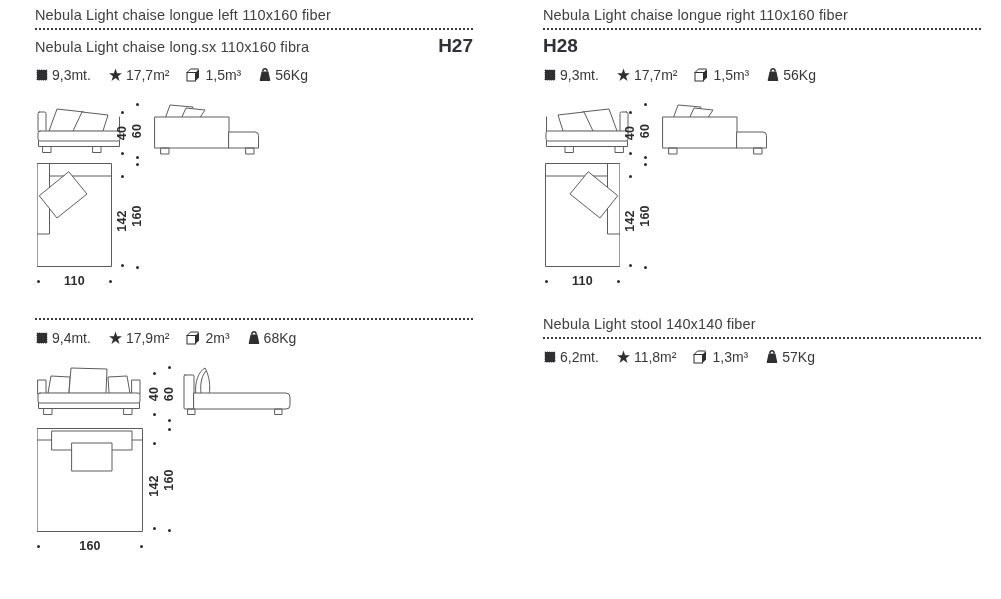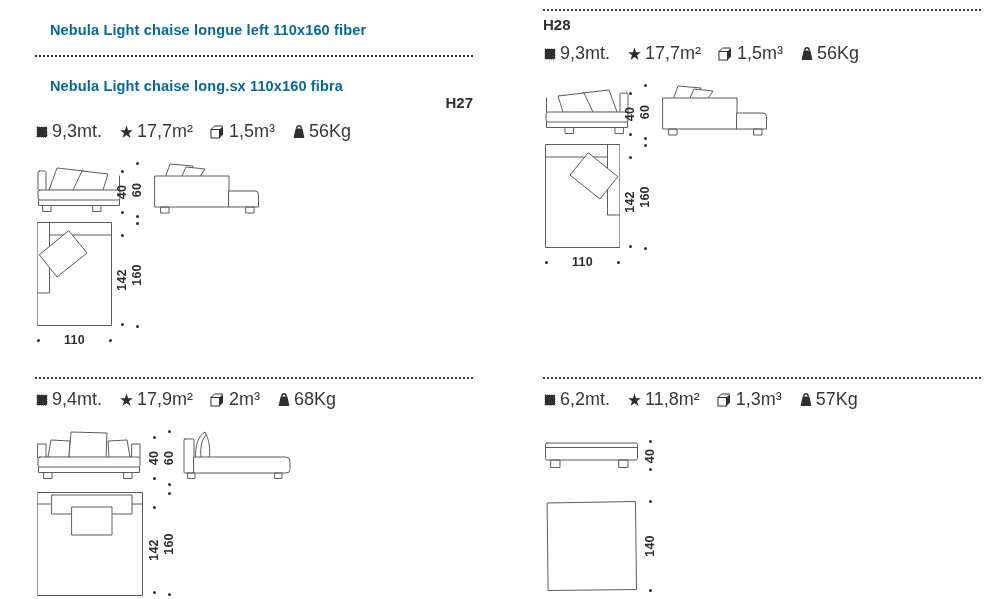--- a/index.html
+++ b/index.html
@@ -2,26 +2,26 @@
 <html><head>
 <meta charset="utf-8">
 <style>
   * { box-sizing: border-box; }
   html,body { margin:0; padding:0; background:#fff; }
   body { width:1001px; height:599px; font-family:"Liberation Sans", sans-serif; overflow:hidden; }
   .page { width:1001px; height:599px; padding:6px 20px 0 35px;
           display:grid; grid-template-columns:438px 438px; column-gap:70px; row-gap:22px;
           align-content:start; overflow:hidden; }
   .prod-head { width:438px; }
-  .t-en, .t-it { margin:15px; font-size:14.5px; line-height:19px; font-weight:700; color:#0369a1; letter-spacing:0.15px; }
+  .t-en, .t-it { margin:0; font-size:14.5px; line-height:19px; font-weight:400; color:#404040; letter-spacing:0.15px; }
   .dotline { border-top:2px dotted #3b3b3e; margin-top:3px; height:0; }
   .t-row { display:flex; justify-content:space-between; align-items:flex-end; margin-top:5px; }
-  .code { font-size:15px; font-weight:700; color:#303036; }
+  .code { font-size:19px; font-weight:700; color:#303036; }
   .specs { display:flex; align-items:center; gap:17px; margin-top:10px; }
-  .spec { display:inline-flex; align-items:center; gap:3px; font-size:18px; color:#38383b; }
+  .spec { display:inline-flex; align-items:center; gap:3px; font-size:14px; color:#38383b; }
   .ic { display:block; }
   .tech { position:relative; margin-top:18px; }
   .tech-chaise { height:192px; }
   .tech-tall { height:200px; }
   .view { position:absolute; }
   .view g { stroke:#5c5c5e; stroke-width:1; fill:none; stroke-linejoin:round; stroke-linecap:round; }
   .view .wf { fill:#fff; }
   .mir { transform:scaleX(-1); }
   .vdim { position:absolute; width:14px; display:flex; flex-direction:column; align-items:center; justify-content:space-between; }
   .hdim { position:absolute; height:16px; display:flex; align-items:center; justify-content:space-between; }
@@ -129,20 +129,21 @@
       <div class="hdim" style="left:2px;top:172px;width:75px">
           <i class="dot"></i>
           <b class="lbl">110</b>
           <i class="dot"></i>
         </div>
     </div>
   </section>
 
   <section class="product">
     <header class="prod-head">
+      <h2 class="t-en">Nebula Light chaise longue right 110x160 fiber</h2>
       <div class="dotline"></div>
       <div class="t-row">
         <span class="code">H28</span>
       </div>
       <div class="specs">
         <span class="spec">
           <svg class="ic" width="14" height="14" viewBox="0 0 14 14">
               <rect x="1.2" y="1.2" width="11.6" height="11.6" fill="#2f2f31"></rect>
               <rect x="1.2" y="1.2" width="11.6" height="11.6" fill="none" stroke="#fff" stroke-width="1.8" stroke-dasharray="0.1 2.1" stroke-linecap="round"></rect>
             </svg>
@@ -323,20 +324,21 @@
       <div class="hdim" style="left:2px;top:174px;width:106px">
           <i class="dot"></i>
           <b class="lbl">160</b>
           <i class="dot"></i>
         </div>
     </div>
   </section>
 
   <section class="product">
     <header class="prod-head">
+      <h2 class="t-en">Nebula Light stool 140x140 fiber</h2>
       <div class="dotline"></div>
       <div class="specs">
         <span class="spec">
           <svg class="ic" width="14" height="14" viewBox="0 0 14 14">
               <rect x="1.2" y="1.2" width="11.6" height="11.6" fill="#2f2f31"></rect>
               <rect x="1.2" y="1.2" width="11.6" height="11.6" fill="none" stroke="#fff" stroke-width="1.8" stroke-dasharray="0.1 2.1" stroke-linecap="round"></rect>
             </svg>
           <span>6,2mt.</span>
         </span>
         <span class="spec">
@@ -357,45 +359,15 @@
         </span>
         <span class="spec">
           <svg class="ic" width="14" height="14" viewBox="0 0 14 14">
               <path d="M4.8,3.6 Q4.8,0.8 7,0.8 Q9.2,0.8 9.2,3.6" fill="none" stroke="#2f2f31" stroke-width="1.5"></path>
               <path d="M3.6,3.4 L10.4,3.4 L12.3,12.2 Q12.4,13 11.5,13 L2.5,13 Q1.6,13 1.7,12.2 Z" fill="#2f2f31"></path>
             </svg>
           <span>57Kg</span>
         </span>
       </div>
     </header>
-    <div class="tech tech-tall">
-      <svg class="view" style="left:2px;top:12px" width="93" height="31" viewBox="0 0 93 31">
-        <g>
-          <rect class="wf" x="0.5" y="3" width="92" height="17" rx="1.5"></rect>
-          <line x1="0.5" y1="7.5" x2="92.5" y2="7.5"></line>
-          <rect x="6" y="20" width="9" height="7.5"></rect>
-          <rect x="74" y="20" width="9" height="7.5"></rect>
-        </g>
-      </svg>
-      <svg class="view" style="left:2px;top:72px" width="93" height="92" viewBox="0 0 93 92">
-        <g>
-          <path class="wf" d="M2.5,3 L90.5,1.5 L91.5,89.5 L3.5,90.5 Z"></path>
-        </g>
-      </svg>
-      <div class="vdim" style="left:100px;top:12px;height:31px">
-          <i class="dot"></i>
-          <b class="lbl">40</b>
-          <i class="dot"></i>
-        </div>
-      <div class="vdim" style="left:100px;top:72px;height:92px">
-          <i class="dot"></i>
-          <b class="lbl">140</b>
-          <i class="dot"></i>
-        </div>
-      <div class="hdim" style="left:2px;top:170px;width:93px">
-          <i class="dot"></i>
-          <b class="lbl">140</b>
-          <i class="dot"></i>
-        </div>
-    </div>
   </section>
 
 </div>
 
 </body></html>

